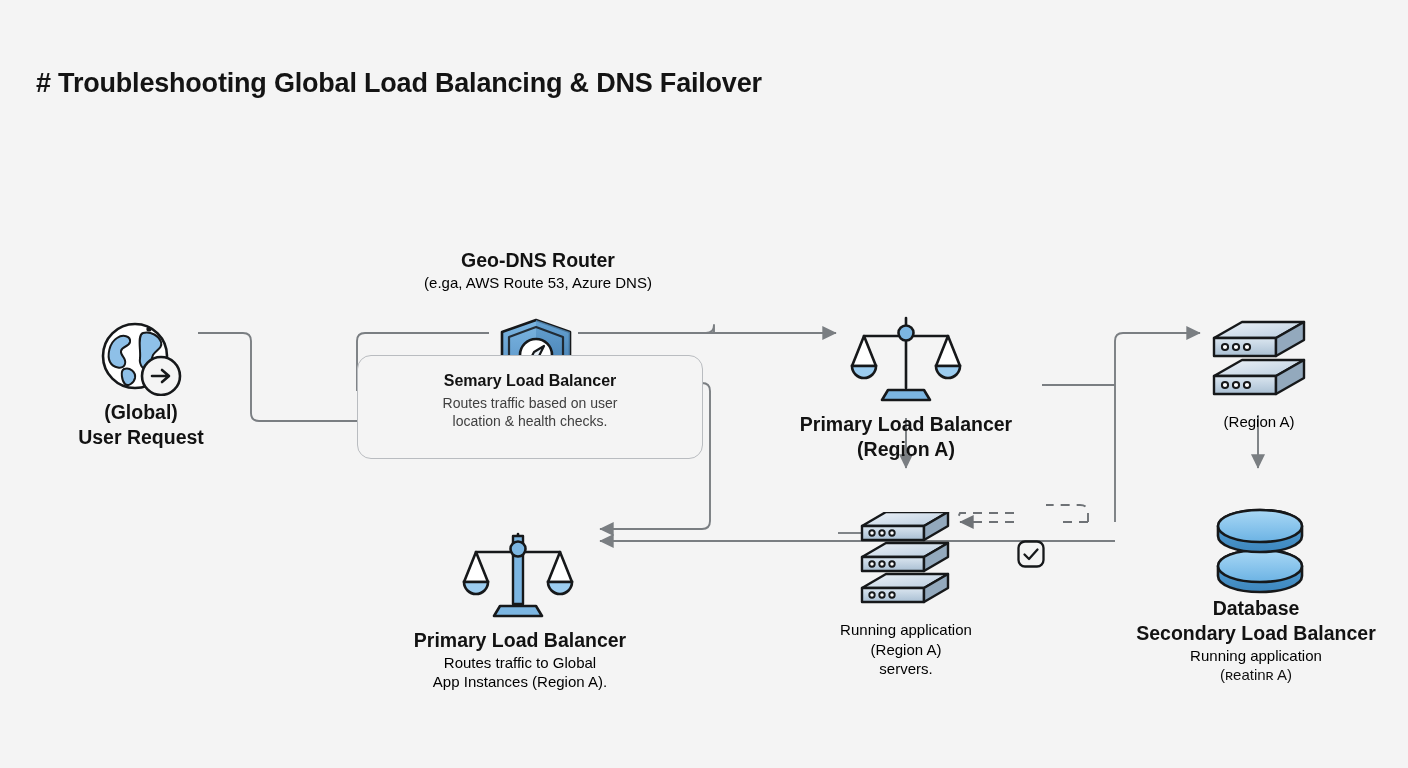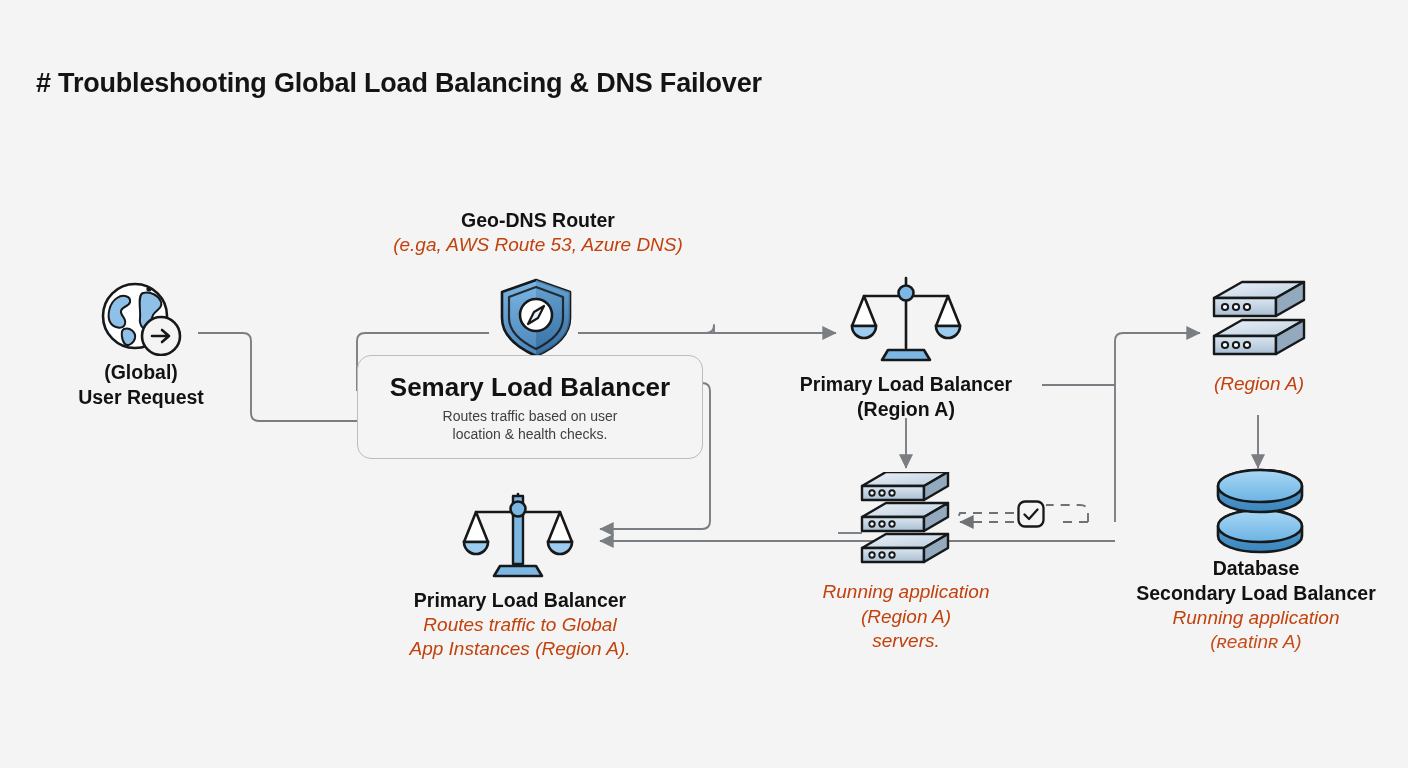--- a/index.html
+++ b/index.html
@@ -35,46 +35,46 @@
     position: absolute;
     left: 0;
     top: 0;
     width: 1408px;
     height: 768px;
     pointer-events: none;
   }
   .node {
     position: absolute;
     text-align: center;
+    margin-top: 40px;
   }
   .node-title {
     font-size: 19.5px;
     font-weight: bold;
     line-height: 1.27;
     color: #121212;
     white-space: nowrap;
   }
   .node-sub {
-    font-size: 19px;
+    font-size: 15px;
     font-weight: normal;
     line-height: 1.3;
-    color: #c2410c;
-    white-space: nowrap;
-    font-style: italic;
+    color: #000000;
+    white-space: nowrap;
   }
   .icon-wrap { display: block; }
   .panel {
     position: absolute;
     border: 1.4px solid #b9bcc0;
     border-radius: 14px;
     background: #f4f4f4;
     box-sizing: border-box;
   }
   .panel-title {
-    font-size: 26px;
+    font-size: 16px;
     font-weight: bold;
     color: #121212;
     line-height: 1.3;
     white-space: nowrap;
     text-align: center;
   }
   .panel-body {
     font-size: 14px;
     color: #404040;
     line-height: 1.33;

